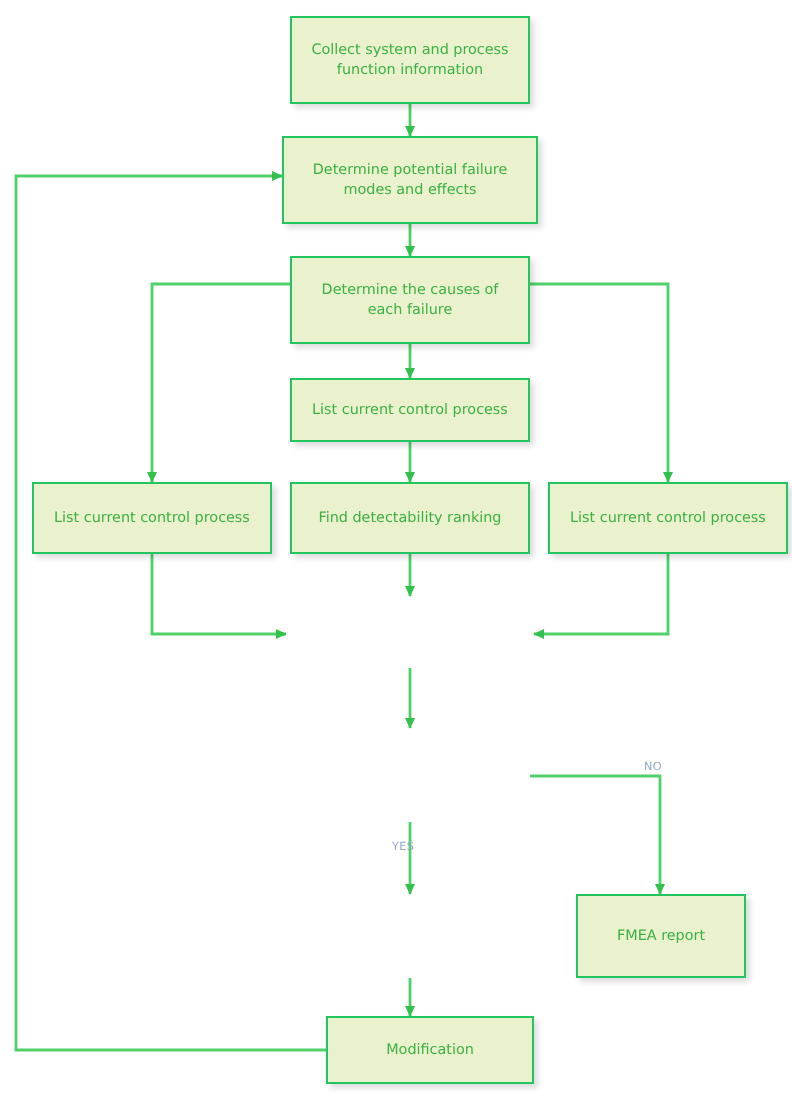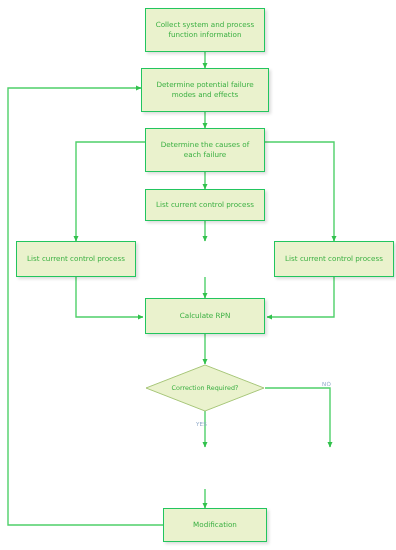--- a/index.html
+++ b/index.html
@@ -125,37 +125,34 @@
   </div>
 
   <div class="node" style="left:145px; top:189px; width:120px; height:32px;">
     <span>List current control process</span>
   </div>
 
   <div class="node" style="left:16px; top:241px; width:120px; height:36px;">
     <span>List current control process</span>
   </div>
 
+  <div class="node" style="left:145px; top:241px; width:120px; height:36px;">
+    <span>Find detectability ranking</span>
+  </div>
 
   <div class="node" style="left:274px; top:241px; width:120px; height:36px;">
     <span>List current control process</span>
   </div>
 
-  <div class="node" style="left:145px; top:298px; width:120px; height:36px;">
-    <span>Calculate RPN</span>
-  </div>
-
-  <div class="decision" style="left:145px; top:364px; width:120px; height:48px;">
-    <svg width="120" height="48" viewBox="0 0 120 48" xmlns="http://www.w3.org/2000/svg">
-      <polygon points="60,1 119,24 60,47 1,24" fill="#eaf2cd" stroke="#a8c77a" stroke-width="1"></polygon>
-    </svg>
-    <div class="dlabel">Correction Required?</div>
-  </div>
 
 
+
+  <div class="node" style="left:288px; top:447px; width:85px; height:42px;">
+    <span>FMEA report</span>
+  </div>
 
   <div class="node" style="left:163px; top:508px; width:104px; height:34px;text-align:center;">
     <span>Modification</span>
   </div>
 
   <div class="edge-label" style="left:196px; top:421px;">YES</div>
 
   <div class="edge-label" style="left:322px; top:381px;">NO</div>
 
 </div>

